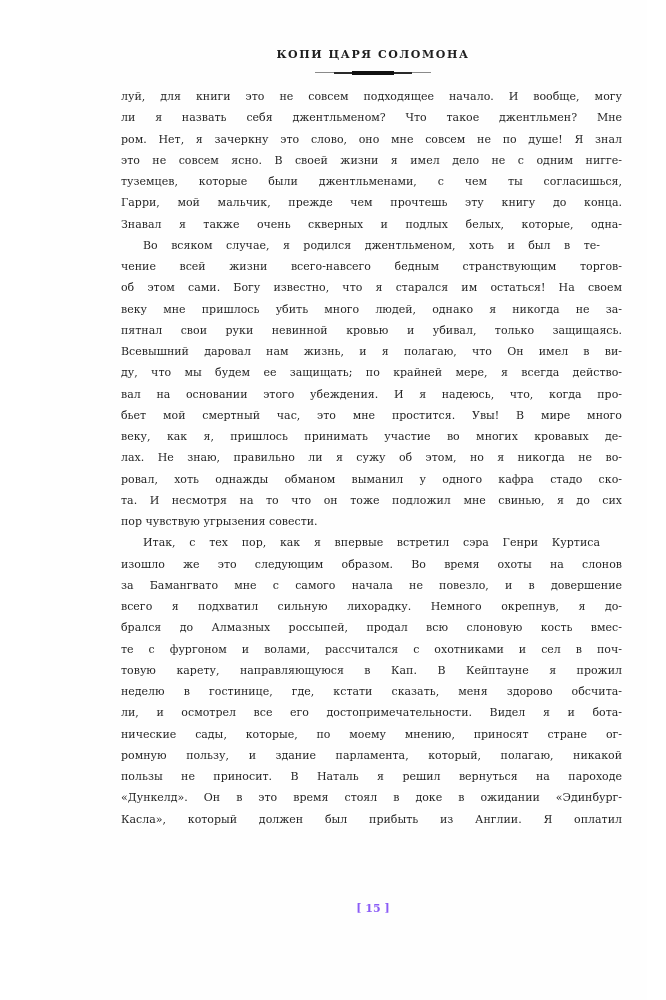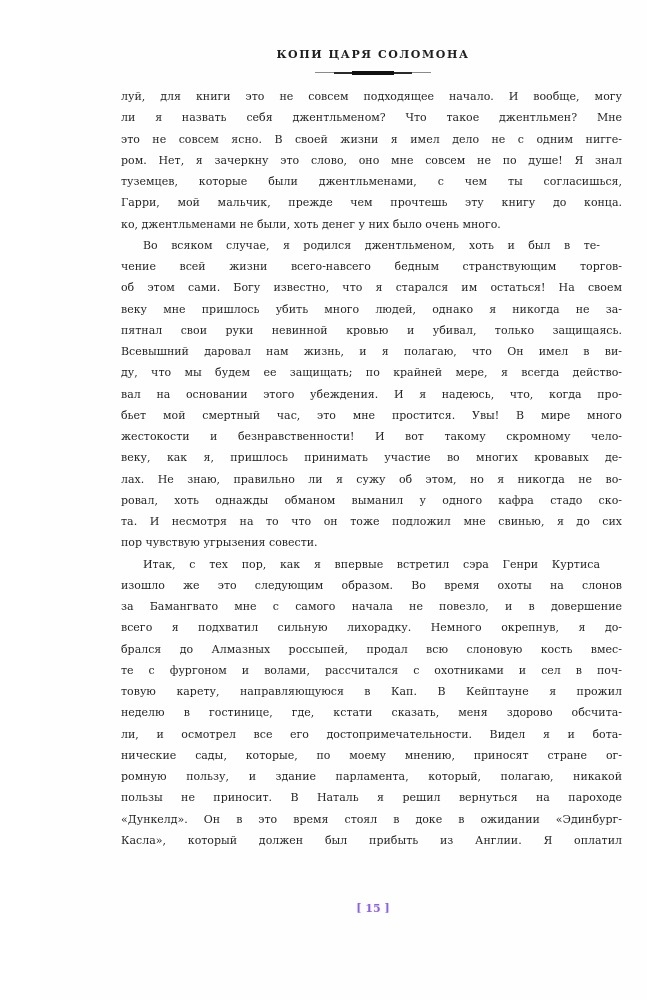--- a/index.html
+++ b/index.html
@@ -35,37 +35,36 @@
   <div class="running-head">КОПИ ЦАРЯ СОЛОМОНА</div>
   <div class="ornament">
     <div class="thin"></div>
     <div class="mid"></div>
     <div class="thick"></div>
   </div>
   <div class="body-text" id="body-text">
       <div>
         <div class="line"><span>луй, для книги это не совсем подходящее начало. И вообще, могу</span></div>
         <div class="line"><span>ли я назвать себя джентльменом? Что такое джентльмен? Мне</span></div>
+        <div class="line"><span>ром. Нет, я зачеркну это слово, оно мне совсем не по душе! Я знал</span></div>
         <div class="line"><span>это не совсем ясно. В своей жизни я имел дело не с одним нигге-</span></div>
-        <div class="line"><span>ром. Нет, я зачеркну это слово, оно мне совсем не по душе! Я знал</span></div>
         <div class="line"><span>туземцев, которые были джентльменами, с чем ты согласишься,</span></div>
         <div class="line"><span>Гарри, мой мальчик, прежде чем прочтешь эту книгу до конца.</span></div>
-        <div class="line last"><span>ко, джентльменами не были, хоть денег у них было очень много.</span></div>
+        <div class="line"><span>Знавал я также очень скверных и подлых белых, которые, одна-</span></div>
       </div>
       <div>
         <div class="line" style="padding-left: 22px;"><span style="width: calc(100% - 22px);">Во всяком случае, я родился джентльменом, хоть и был в те-</span></div>
         <div class="line"><span>чение всей жизни всего-навсего бедным странствующим торгов-</span></div>
         <div class="line"><span>об этом сами. Богу известно, что я старался им остаться! На своем</span></div>
         <div class="line"><span>веку мне пришлось убить много людей, однако я никогда не за-</span></div>
         <div class="line"><span>пятнал свои руки невинной кровью и убивал, только защищаясь.</span></div>
         <div class="line"><span>Всевышний даровал нам жизнь, и я полагаю, что Он имел в ви-</span></div>
         <div class="line"><span>ду, что мы будем ее защищать; по крайней мере, я всегда действо-</span></div>
         <div class="line"><span>вал на основании этого убеждения. И я надеюсь, что, когда про-</span></div>
         <div class="line"><span>бьет мой смертный час, это мне простится. Увы! В мире много</span></div>
-        <div class="line"><span>жестокости и безнравственности! И вот такому скромному чело-</span></div>
         <div class="line"><span>веку, как я, пришлось принимать участие во многих кровавых де-</span></div>
         <div class="line"><span>лах. Не знаю, правильно ли я сужу об этом, но я никогда не во-</span></div>
         <div class="line"><span>ровал, хоть однажды обманом выманил у одного кафра стадо ско-</span></div>
         <div class="line"><span>та. И несмотря на то что он тоже подложил мне свинью, я до сих</span></div>
         <div class="line last"><span>пор чувствую угрызения совести.</span></div>
       </div>
       <div>
         <div class="line" style="padding-left: 22px;"><span style="width: calc(100% - 22px);">Итак, с тех пор, как я впервые встретил сэра Генри Куртиса</span></div>
         <div class="line"><span>изошло же это следующим образом. Во время охоты на слонов</span></div>
         <div class="line"><span>за Бамангвато мне с самого начала не повезло, и в довершение</span></div>

